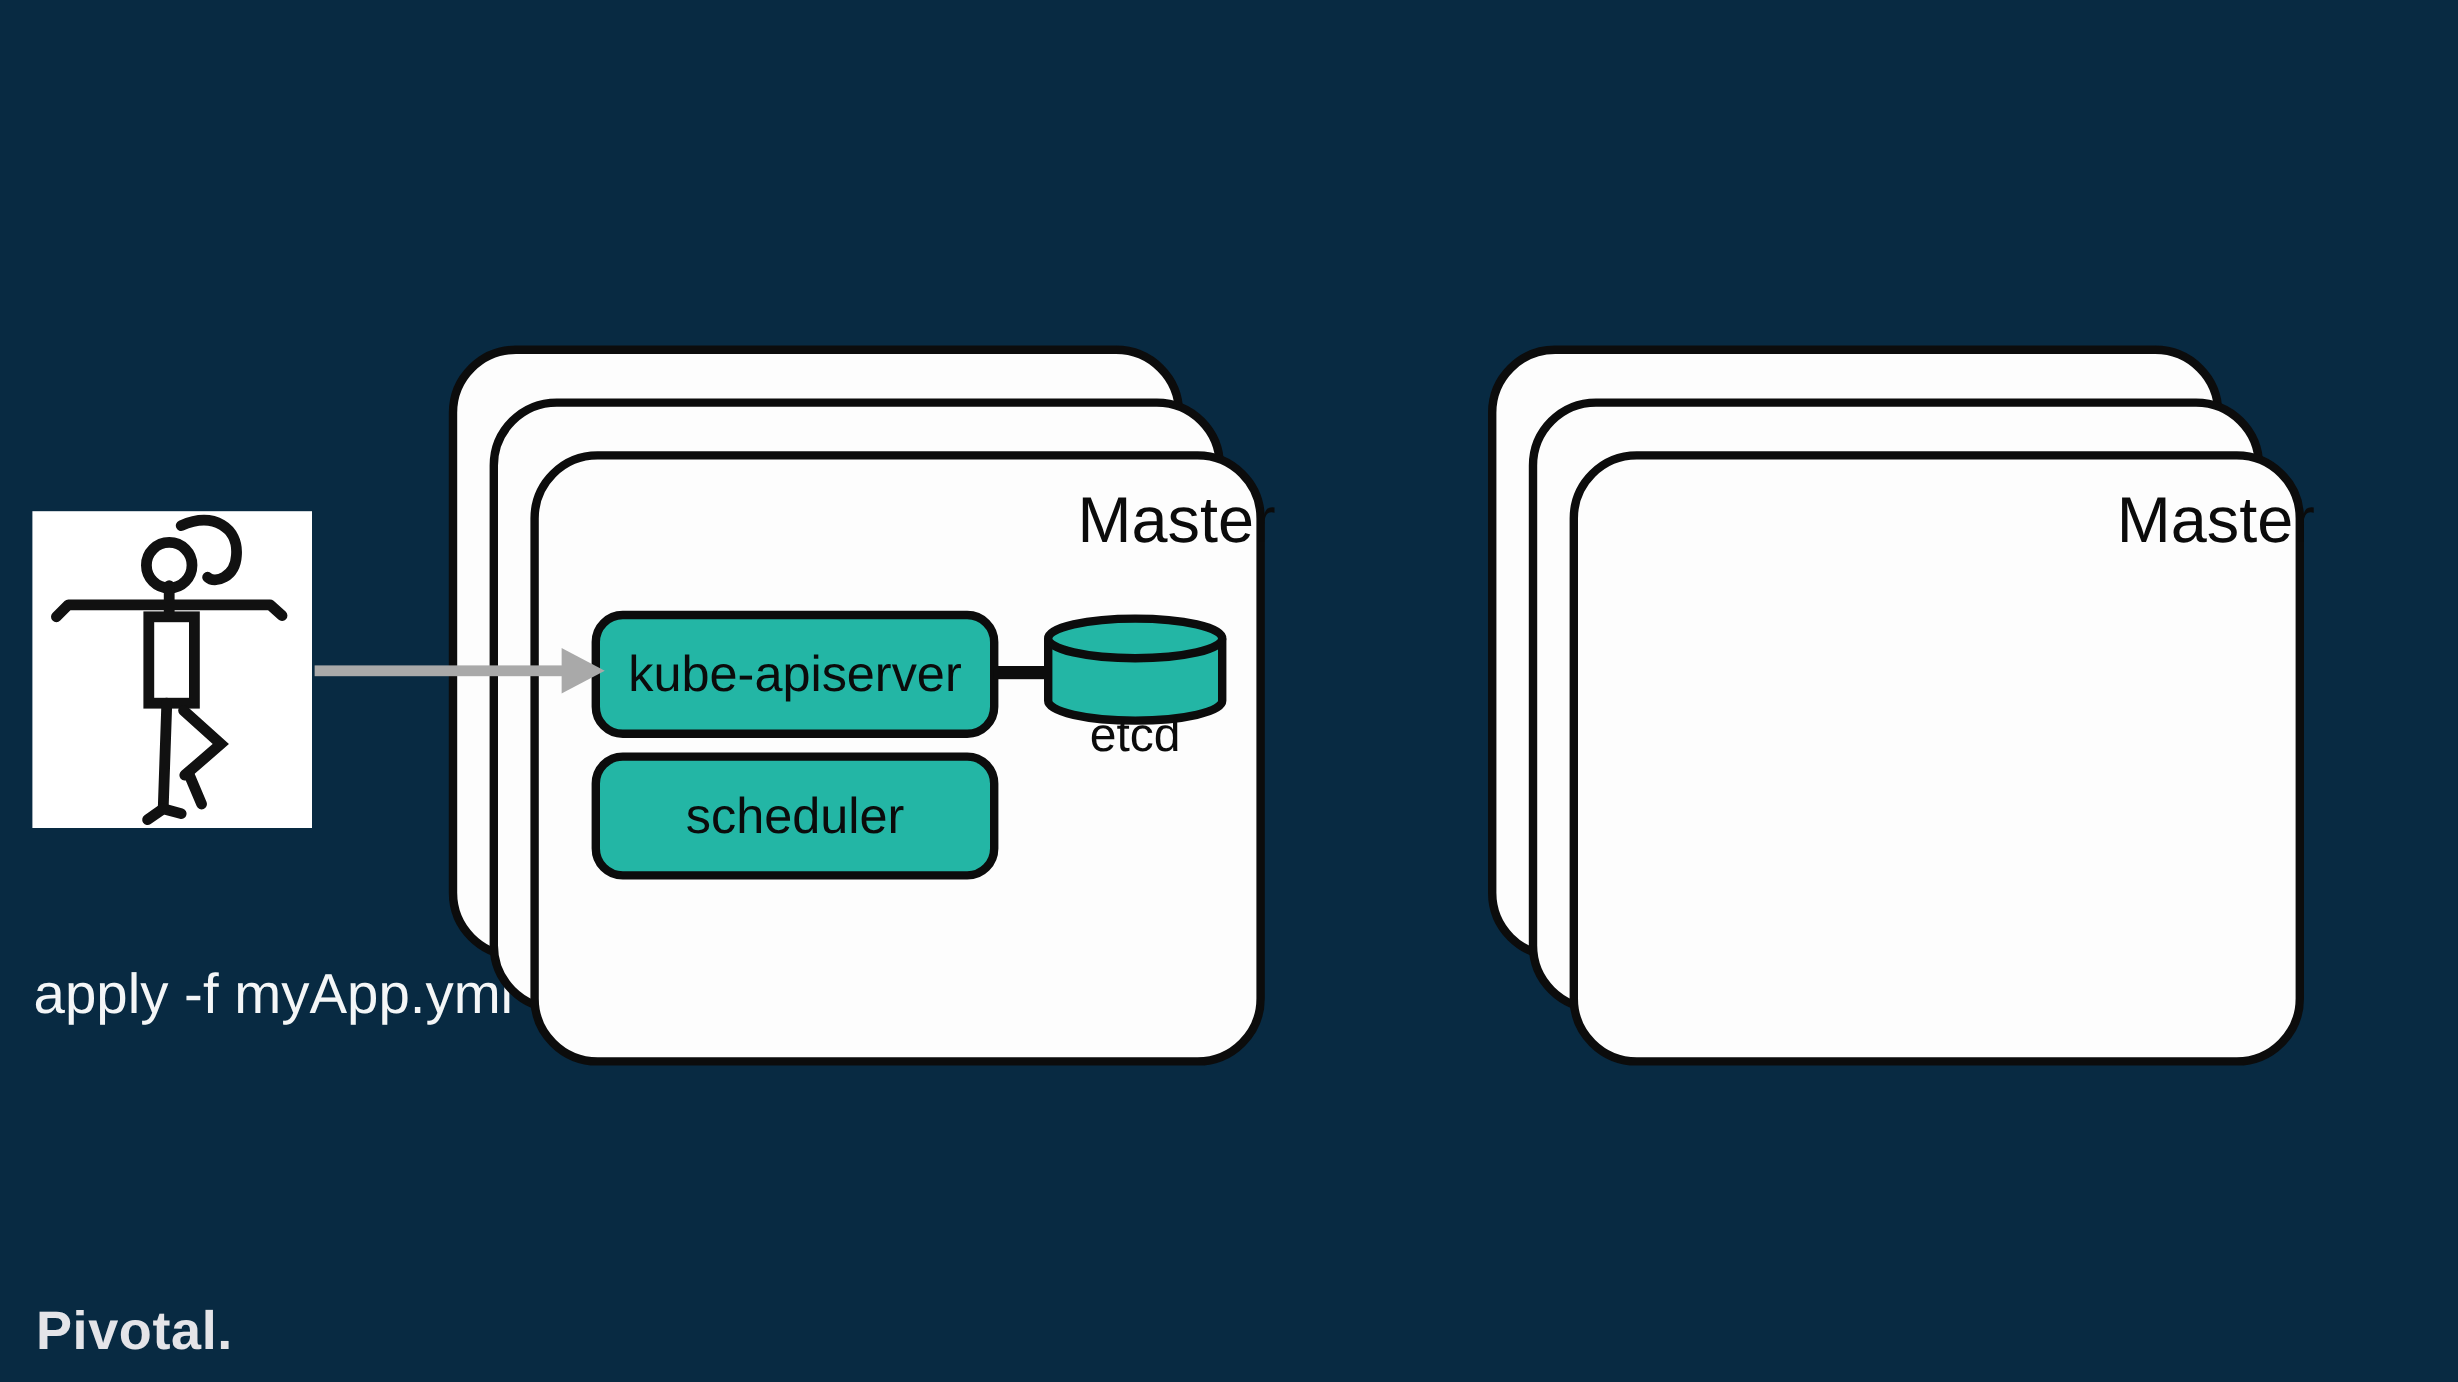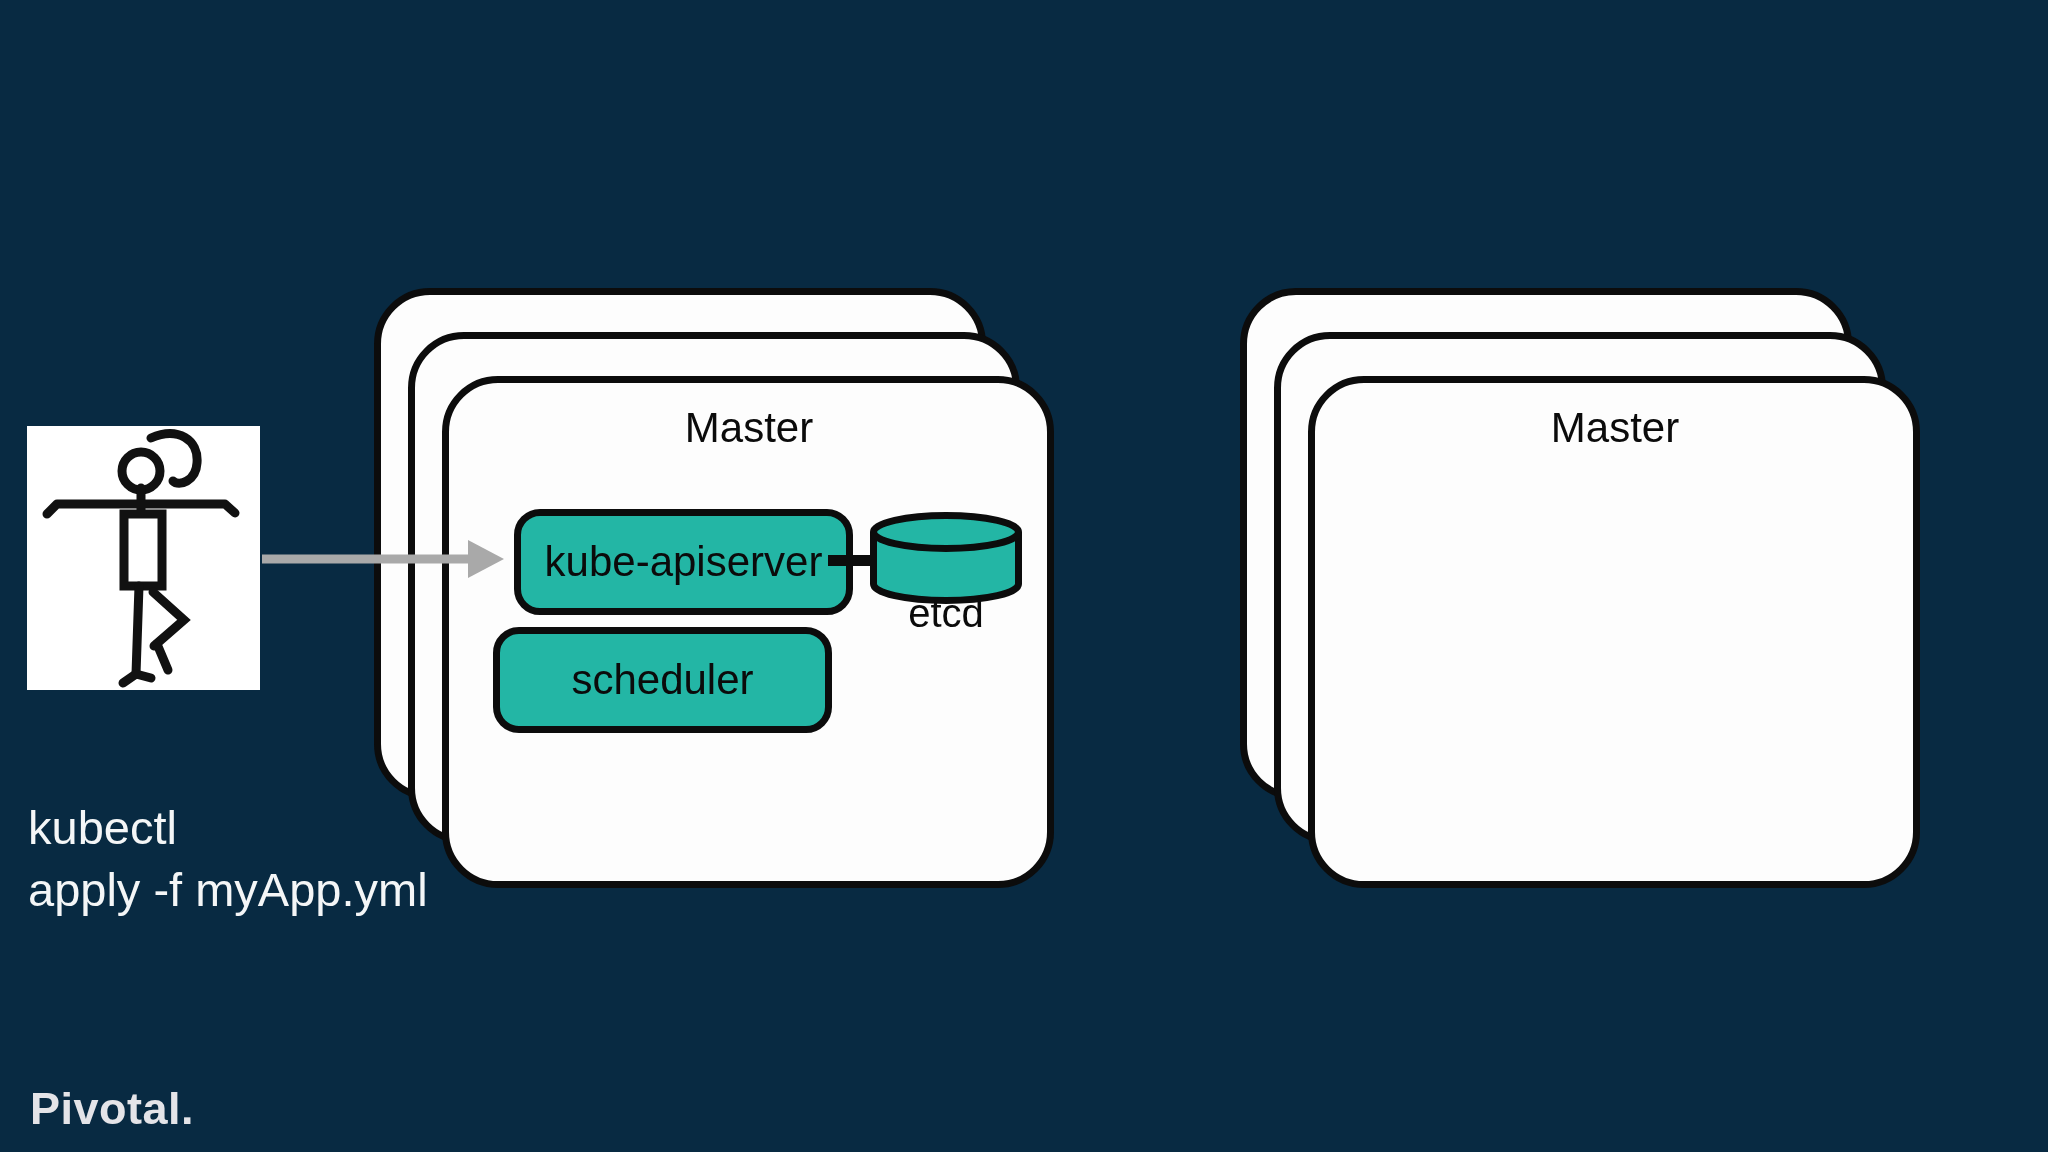--- a/index.html
+++ b/index.html
@@ -33,33 +33,33 @@
     position:absolute;width:612px;height:512px;
     background:var(--card-bg);
     border:7px solid var(--outline);
     border-radius:56px;
   }
   .card.back{left:0;top:0;}
   .card.mid{left:34px;top:44px;}
   .card.front{left:68px;top:88px;}
 
   .node-title{
-    position:absolute;left:1px;top:22px;width:100%;
-    text-align:center;font-size:42px;line-height:1.1;color:var(--text-black);
+    position:absolute;left:16px;top:22px;width:100%;
+    text-align:right;font-size:54px;line-height:1.1;color:var(--text-black);
   }
 
   .component{
     position:absolute;width:339px;height:106px;
     background:var(--teal);
     border:7px solid var(--outline);
     border-radius:26px;
     display:flex;align-items:center;justify-content:center;
     font-size:42px;color:var(--text-black);
   }
-  .component.apiserver{left:44px;top:126px;margin-left:21px;}
+  .component.apiserver{left:44px;top:126px;}
   .component.scheduler{left:44px;top:244px;}
 
   .connector{position:absolute;left:379px;top:172px;width:46px;height:11px;background:var(--outline);}
 
   .etcd{position:absolute;left:417px;top:127px;width:160px;height:100px;}
   .etcd svg{display:block;width:100%;height:100%;overflow:visible;}
   .etcd-label{
     position:absolute;left:0;right:0;top:38px;text-align:center;
     font-size:40px;color:var(--text-black);margin-top:43px;
   }
@@ -120,19 +120,18 @@
 
   <div class="stack worker">
     <div class="card back"></div>
     <div class="card mid"></div>
     <div class="card front">
       <div class="node-title">Master</div>
     </div>
   </div>
 
   <div class="command">
-    <div>kubectl</div>
     <div>apply -f myApp.yml</div>
   </div>
 
   <div class="brand">Pivotal.</div>
 
 </div>
 
 </body></html>

